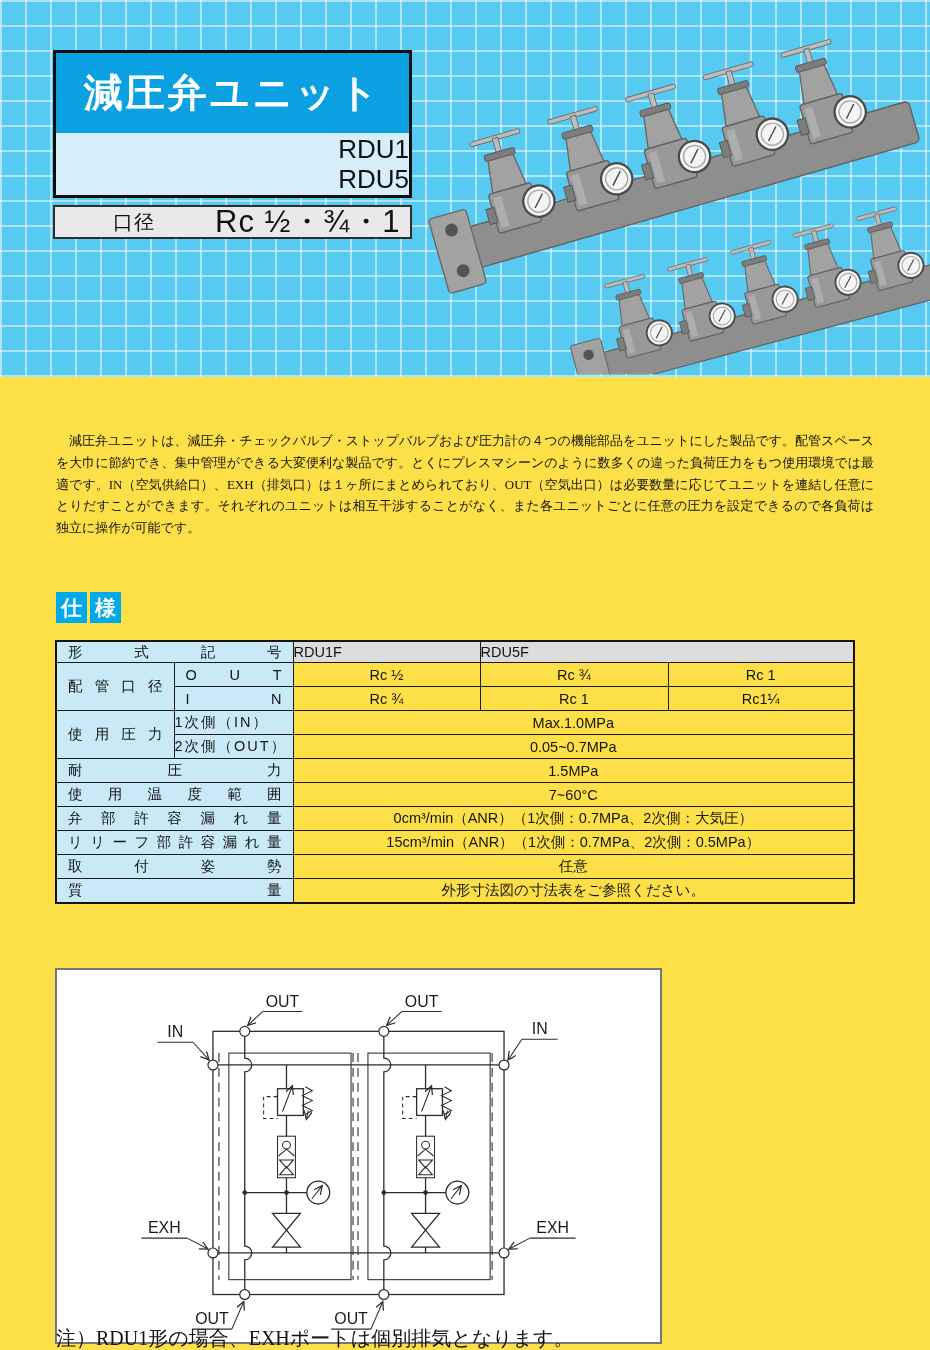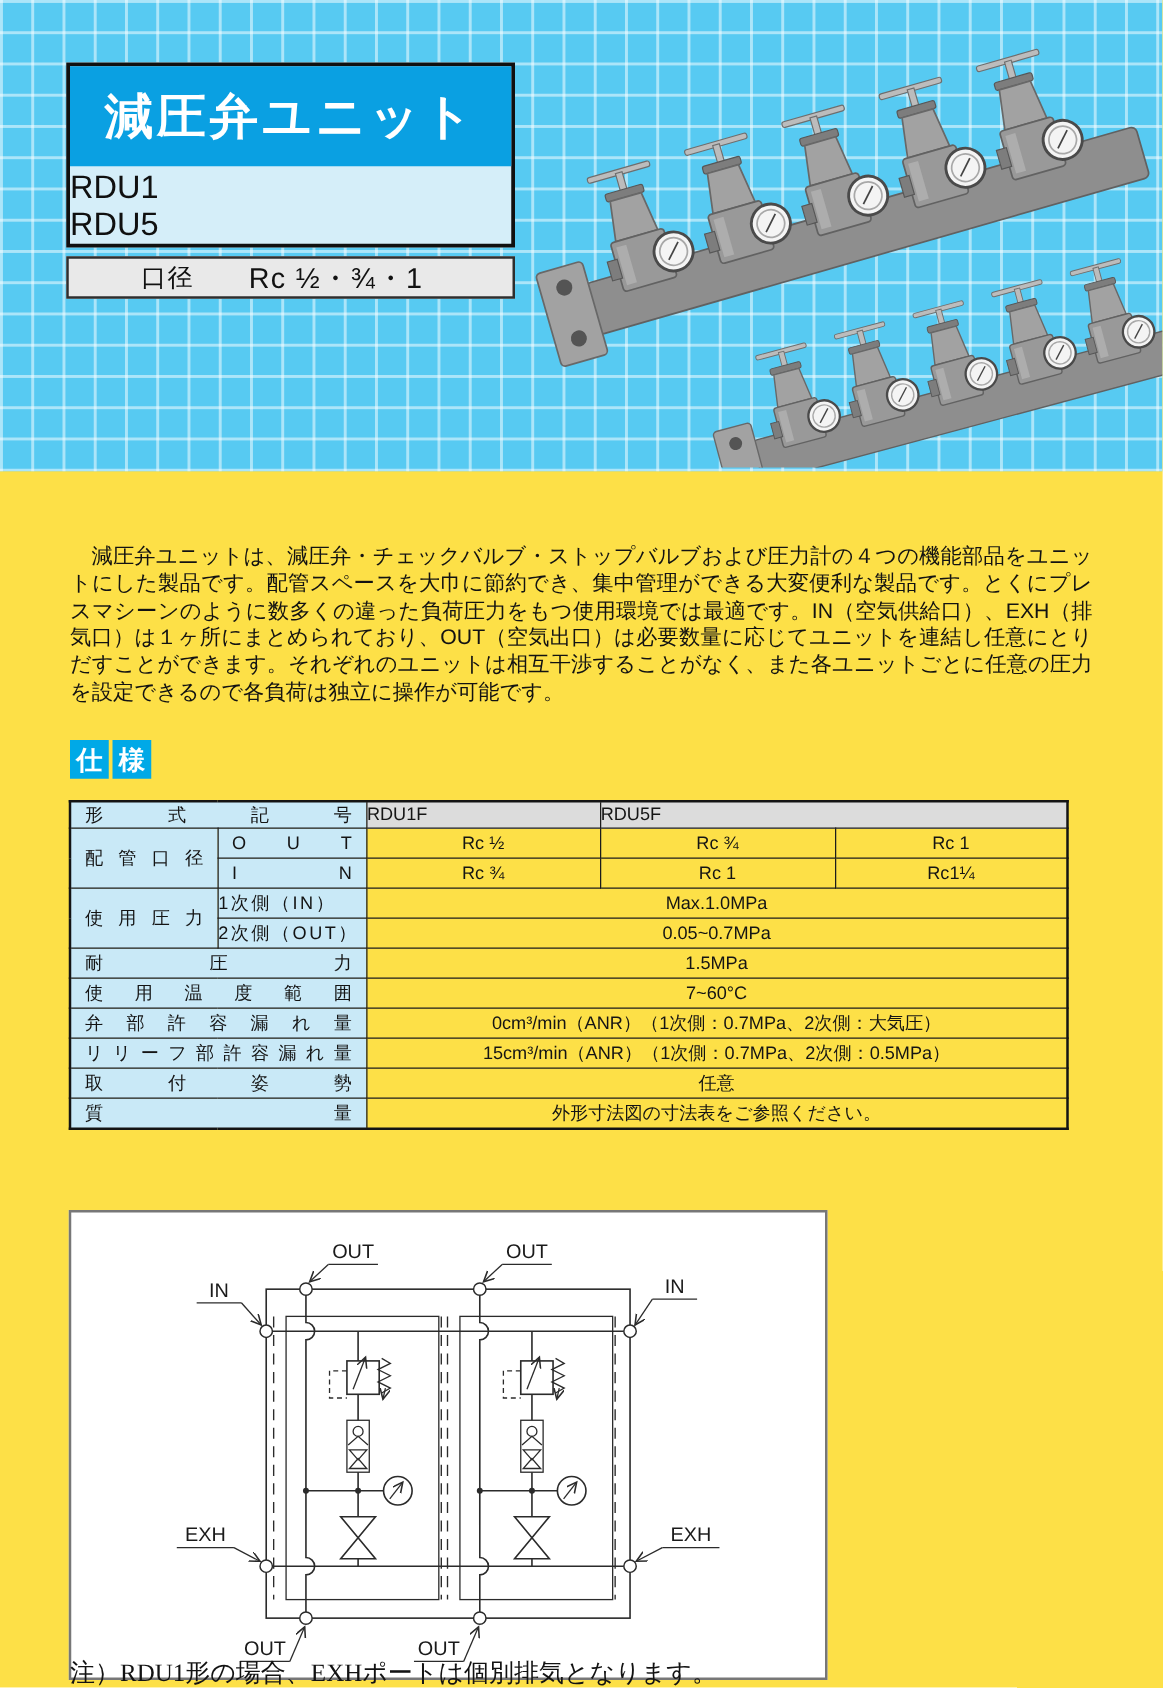--- a/index.html
+++ b/index.html
@@ -8,31 +8,31 @@
 
   
   .banner{position:absolute;left:0;top:0;width:930px;height:377px;
     background-color:#57caf2;
     background-image:linear-gradient(to right, rgba(255,255,255,.5) 2px, transparent 2px),
                      linear-gradient(to bottom, rgba(255,255,255,.5) 2px, transparent 2px);
     background-size:25px 25px;}
   .title-card{position:absolute;left:53px;top:50px;width:353px;border:3px solid #101010;background:#d5eef9;}
   .title-head{height:80px;background:#0aa0e2;display:flex;align-items:center;justify-content:center;
     color:#fff;font-size:39px;font-weight:bold;letter-spacing:3px;}
-  .title-models{height:62px;display:flex;flex-direction:column;align-items:flex-start;justify-content:center;
+  .title-models{height:62px;display:flex;flex-direction:column;align-items:flex-end;justify-content:center;
     font-size:26px;line-height:30px;color:#101010;}
   .bore-bar{position:absolute;left:53px;top:205px;width:355px;height:30px;border:2px solid #2e2e2e;
     background:#e9e9e9;display:flex;align-items:center;}
   .bore-label{font-size:20px;margin-left:58px;letter-spacing:1px;}
-  .bore-value{font-size:23px;margin-left:44px;letter-spacing:1px;}
+  .bore-value{font-size:31px;margin-left:60px;letter-spacing:1px;}
   .photo{position:absolute;left:420px;top:8px;width:510px;height:366px;}
 
   
-  .desc{position:absolute;left:56px;top:417px;width:818px;font-family:Liberation Sans, sans-serif;
-    font-size:17px;line-height:21.8px;text-align:justify;color:#121212;}
+  .desc{position:absolute;left:56px;top:417px;width:818px;font-family:Liberation Serif, serif;
+    font-size:13px;line-height:21.8px;text-align:justify;color:#121212;}
 
   
   .spec-badge{position:absolute;left:56px;top:592px;display:flex;gap:3px;}
   .spec-badge span{width:31px;height:31px;background:#00a9e7;color:#fff;font-weight:bold;font-size:21px;
     display:flex;align-items:center;justify-content:center;}
   .spec-table{position:absolute;left:55px;top:640px;border-collapse:collapse;table-layout:fixed;
     width:798px;font-size:14.5px;}
   .spec-table col.c1{width:118px}.spec-table col.c2{width:119px}
   .spec-table col.c3{width:187px}.spec-table col.c4{width:188px}.spec-table col.c5{width:186px}
   .spec-table{border:2.5px solid #141414;}

